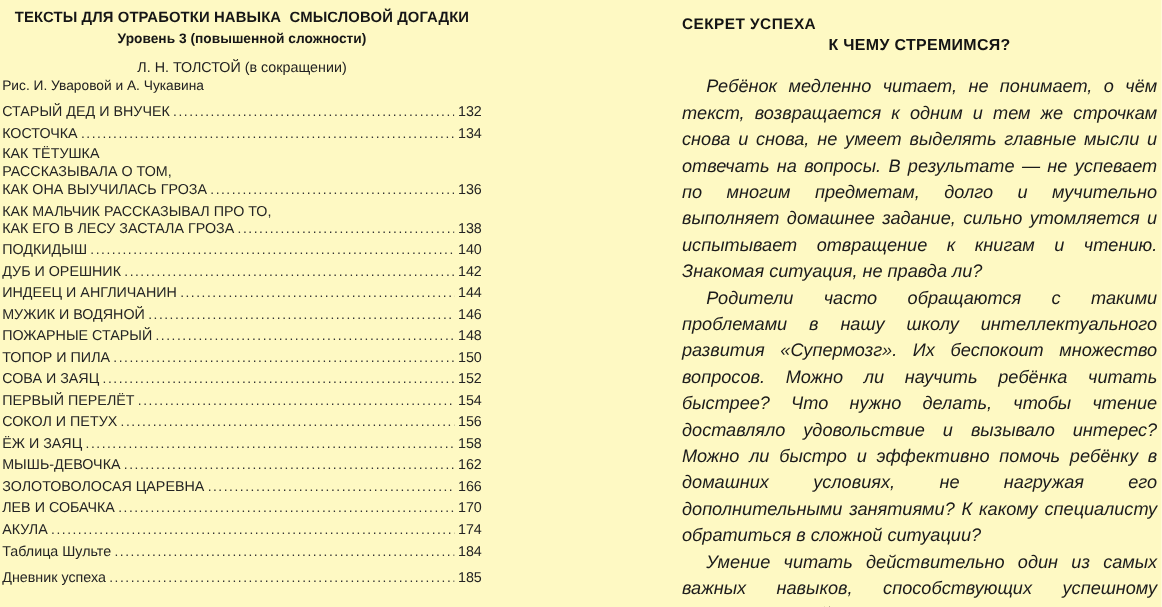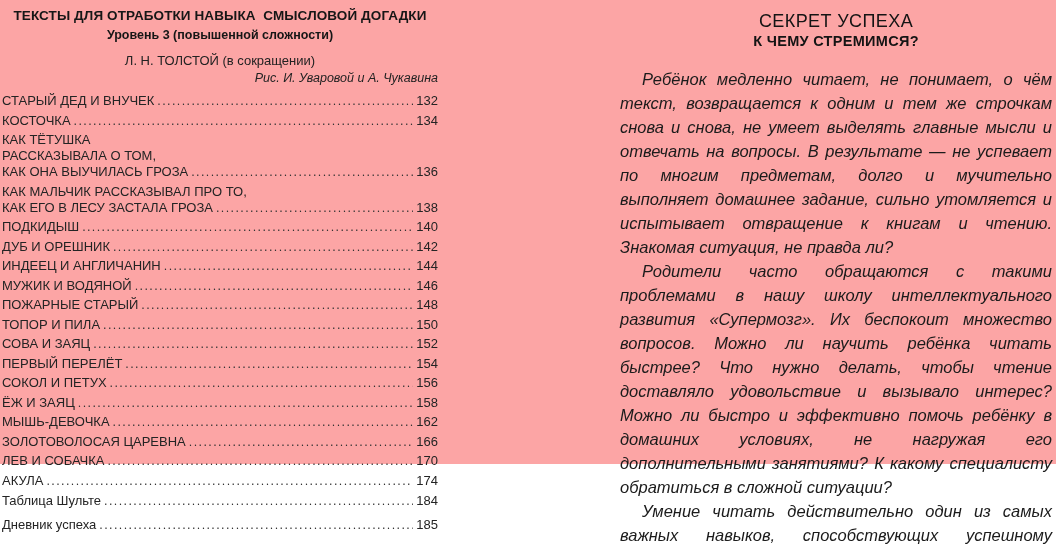--- a/index.html
+++ b/index.html
@@ -1,49 +1,49 @@
 <!DOCTYPE html>
 <html lang="ru"><head>
 <meta charset="utf-8">
 <style>
   html, body { margin:0; padding:0; }
   body {
     width:1056px; height:552px; background:#ffffff;
     font-family:"Liberation Sans","DejaVu Sans",sans-serif;
     color:#1e1e1e; overflow:hidden;
   }
-  .spread { position:relative; width:1056px; height:464px; background:#fca5a5; }
+  .spread { position:relative; width:1056px; height:552px; background:#fef9c3; }
 
   
   .left-page { position:absolute; left:2px; top:8px; width:436px; }
   .lp-title {
     font-weight:700; font-size:13.5px; line-height:16px; text-align:center;
     letter-spacing:0.1px; color:#161616; white-space:pre-wrap;
   }
   .lp-subtitle { font-weight:700; font-size:12.5px; line-height:15px; text-align:center; margin-top:4px; color:#161616; }
   .lp-author { font-size:13px; line-height:16px; text-align:center; margin-top:10px; color:#222; }
-  .lp-illustrator { font-size:12.5px; line-height:15px; font-style:italic; text-align:right; margin-top:2px; color:#222; }
+  .lp-illustrator { font-size:12.5px; line-height:15px; text-align:left; margin-top:2px; color:#222; }
 
   .toc { margin-top:7px; font-size:13px; color:#242424; }
   .toc-entry { margin-bottom:3.5px; }
   .toc-line { line-height:16px; white-space:nowrap; overflow:hidden; }
   .toc-last { display:flex; align-items:center; line-height:16px; }
   .toc-name { white-space:nowrap; }
   .toc-dots { flex:1 1 auto; overflow:hidden; white-space:nowrap; margin:0 3px; color:#333; }
   .toc-dots::after {
     content:"......................................................................................................................................";
     letter-spacing:1.4px; font-size:12.5px;
   }
   .toc-page { white-space:nowrap; color:#242424; }
   .toc-footer { margin-top:4px; }
   .toc-footer .toc-entry { margin-bottom:8px; }
 
   
   .right-page { position:absolute; left:620px; top:10px; width:432px; }
-  .rp-title { font-weight:400; font-size:18px; line-height:22px; text-align:center; letter-spacing:0.4px; color:#141414; }
+  .rp-title { font-weight:700; font-size:14px; line-height:22px; text-align:left; letter-spacing:0.4px; color:#141414; }
   .rp-subtitle { font-weight:700; font-size:14.5px; line-height:18px; text-align:center; letter-spacing:0.3px; color:#141414; }
   .rp-body { margin-top:17px; font-size:16.5px; line-height:24px; text-align:justify; color:#1b1b1b; }
   .para { margin:0; text-indent:22px;font-style:italic; }
 </style>
 </head>
 <body>
 
 <div class="spread">
 
   <div class="left-page">

